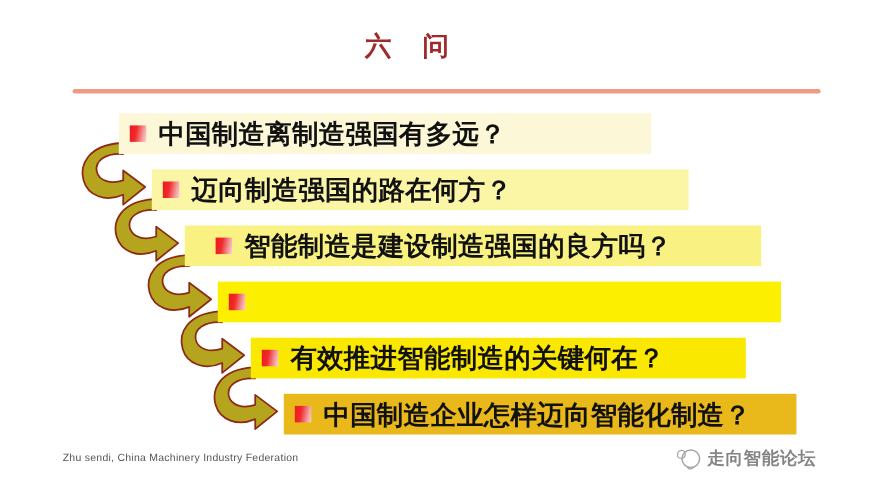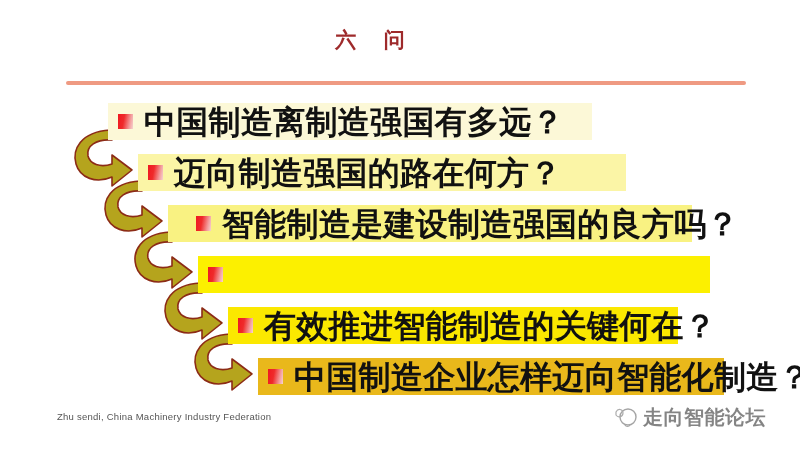--- a/index.html
+++ b/index.html
@@ -20,21 +20,21 @@
   }
 
   
   .slide-title {
     position: absolute;
     left: 0;
     top: 26px;
     width: 740px;
     text-align: center;
     font-family: "DejaVu Serif", "Liberation Serif", serif;
-    font-size: 21px;
+    font-size: 24px;
     font-weight: 700;
     letter-spacing: 10px;
     color: #9e2a2b;
     text-indent: 10px;
   }
   .title-rule {
     position: absolute;
     left: 66px;
     top: 81px;
     width: 680px;
@@ -76,21 +76,21 @@
   }
   .q-bullet {
     width: 15px;
     height: 15px;
     flex: 0 0 auto;
     margin-right: 11px;
     background: linear-gradient(100deg, #f01820 0%, #ef2b2b 38%, #f4a0a0 78%, #f6d5d0 100%);
   }
   .q-text {
     font-family: "DejaVu Sans", "Liberation Sans", sans-serif;
-    font-size: 32px;
+    font-size: 24px;
     font-weight: 700;
     color: #111111;
     line-height: 1;
     letter-spacing: .3px;
   }
 
   .q-row.r1 { left:108px; top:103px; width:484px; background:#fcf8d7; }
   .q-row.r2 { left:138px; top:154px; width:488px; background:#fbf5a6; }
   .q-row.r3 { left:168px; top:205px; width:524px; background:#f9f282;padding-left:28px; }
   .q-row.r4 { left:198px; top:256px; width:512px; background:#fcf000; }
@@ -127,21 +127,21 @@
     left: 612px;
     top: 406px;
     display: flex;
     align-items: center;
     opacity: .62;
   }
   .wm-icon { width:26px; height:22px; flex:0 0 auto; margin-right:5px; }
   .wm-icon svg { display:block; width:100%; height:100%; }
   .wm-text {
     font-family: "DejaVu Sans", "Liberation Sans", sans-serif;
-    font-size: 20px;
+    font-size: 16px;
     font-weight: 700;
     color: #3a3a3a;
     letter-spacing: .5px;
     line-height: 1;
   }
 </style>
 </head>
 <body>
 
 <div class="slide">

